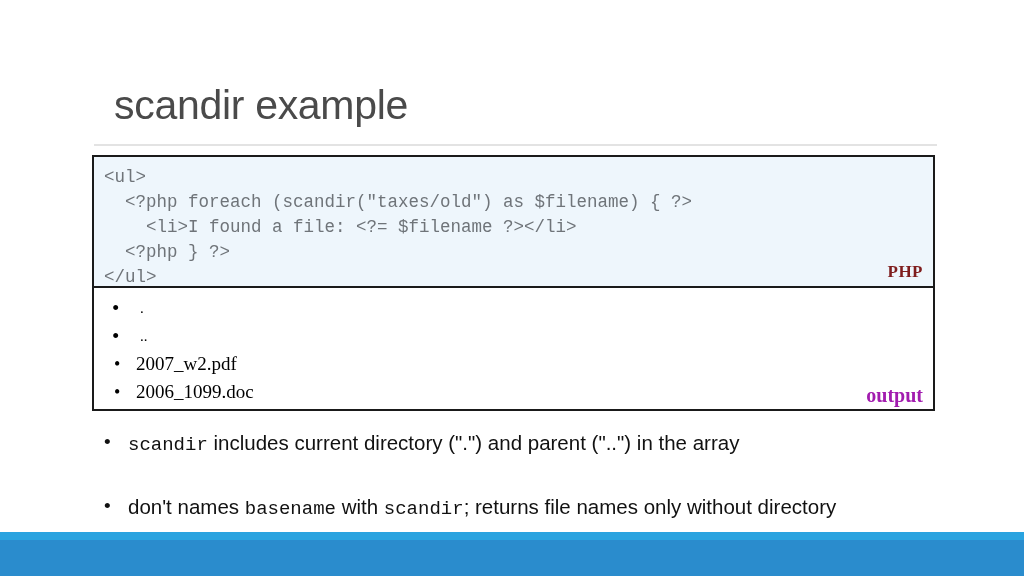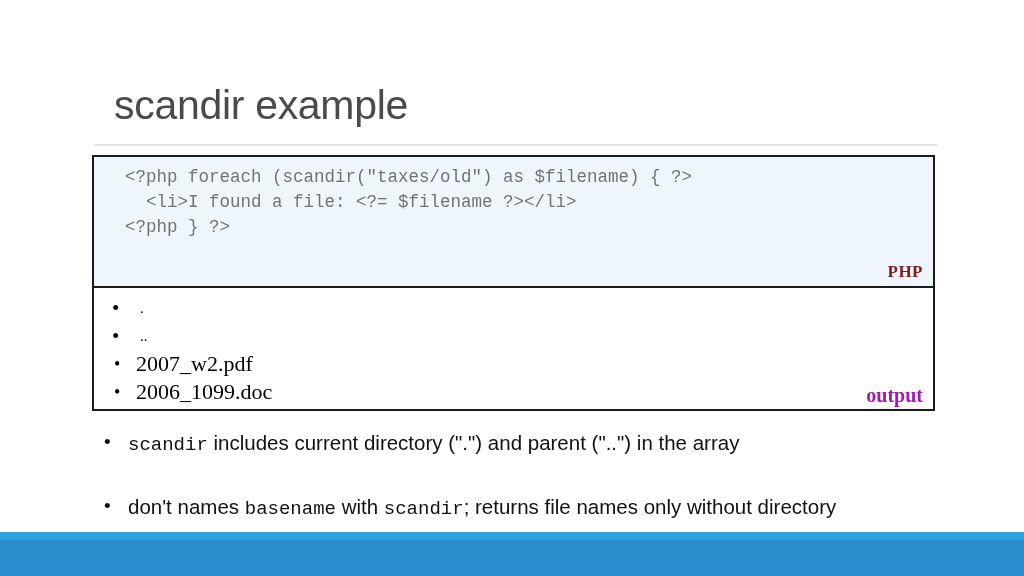--- a/index.html
+++ b/index.html
@@ -82,21 +82,21 @@
     box-sizing: border-box;
     padding: 6px 10px 4px 10px;
   }
   .out-list {
     margin: 0;
     padding: 0;
     list-style: none;
   }
   .out-item {
     font-family: "Liberation Serif", "DejaVu Serif", serif;
-    font-size: 22px;
+    font-size: 19px;
     line-height: 28px;
     color: #000000;
     position: relative;
     padding-left: 32px;
     white-space: pre;
   }
   .out-item::before {
     content: "\2022";
     position: absolute;
     left: 10px;
@@ -175,23 +175,25 @@
 </style>
 </head>
 <body>
 
 <div class="slide-title">scandir example</div>
 <div class="title-rule"></div>
 
 <div class="code-stack">
 
   <div class="code-block">
+    <div class="code-line">&lt;ul&gt;</div>
     <div class="code-line">  &lt;?php foreach (scandir("taxes/old") as $filename) { ?&gt;</div>
     <div class="code-line">    &lt;li&gt;I found a file: &lt;?= $filename ?&gt;&lt;/li&gt;</div>
     <div class="code-line">  &lt;?php } ?&gt;</div>
+    <div class="code-line">&lt;/ul&gt;</div>
     <div class="lang-badge">PHP</div>
   </div>
 
   <div class="output-block">
     <ul class="out-list">
       <li class="out-item dotty">.</li>
       <li class="out-item dotty">..</li>
       <li class="out-item">2007_w2.pdf</li>
       <li class="out-item">2006_1099.doc</li>
     </ul>

